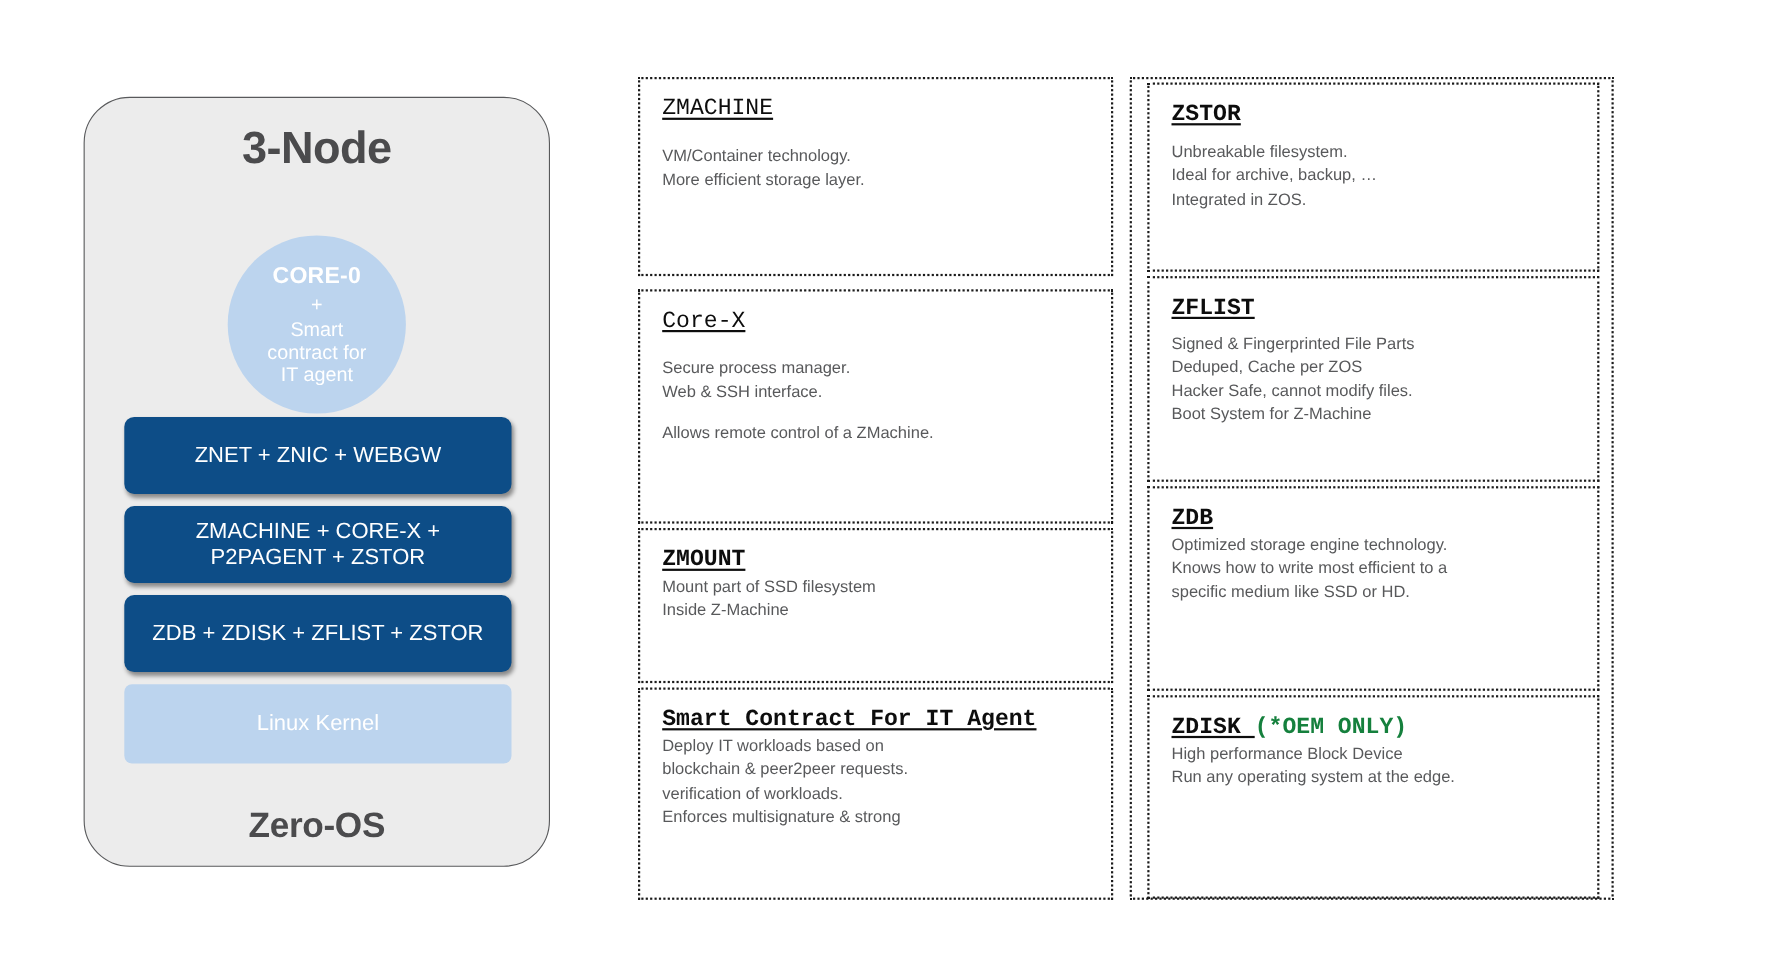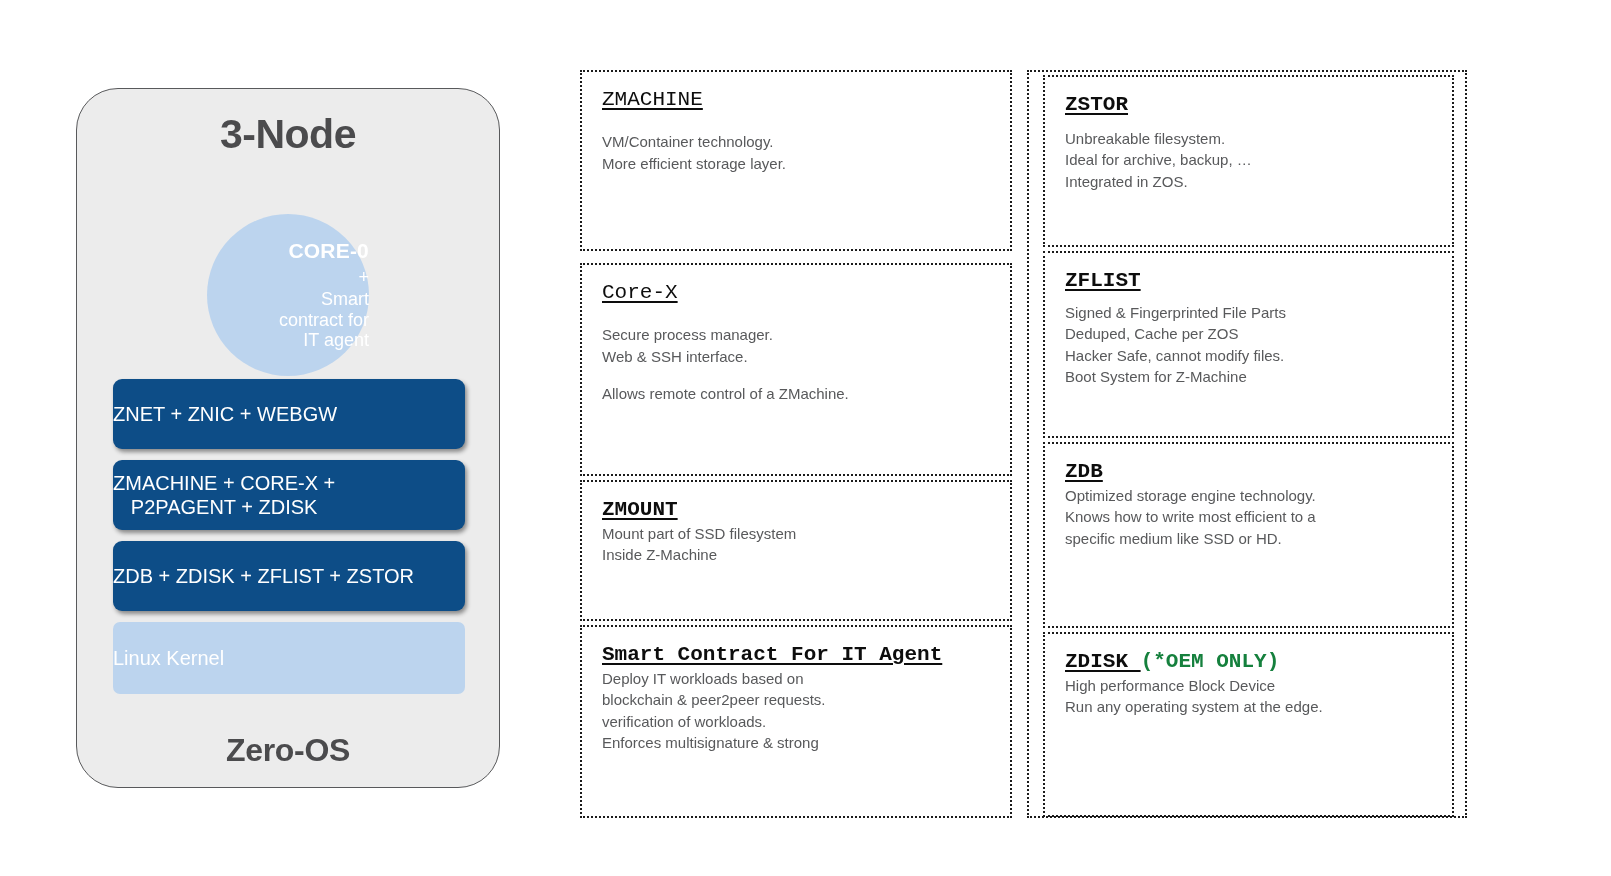--- a/index.html
+++ b/index.html
@@ -52,21 +52,21 @@
     position: absolute;
     left: 50%;
     transform: translateX(-50%);
     top: 125px;
     width: 162px;
     height: 162px;
     border-radius: 50%;
     background: #bcd4ee;
     display: flex;
     flex-direction: column;
-    align-items: flex-end;
+    align-items: center;
     justify-content: center;
     color: #ffffff;
     line-height: 1.14;
   }
   .core-circle .core-name {
     font-size: 21px;
     font-weight: bold;
     letter-spacing: 0.2px;
     margin-bottom: 4px;
   }
@@ -85,21 +85,21 @@
     top: 290px;
     width: 352px;
   }
 
   .layer {
     width: 100%;
     box-sizing: border-box;
     border-radius: 9px;
     display: flex;
     align-items: center;
-    justify-content: flex-start;
+    justify-content: center;
     text-align: center;
     color: #ffffff;
     font-size: 20px;
     line-height: 1.22;
     margin-bottom: 11px;
   }
   .layer.blue {
     background: #0d4d87;
     box-shadow: 2px 3px 4px rgba(0,0,0,0.42);
     height: 70px;
@@ -221,21 +221,21 @@
 
     <div class="stack">
 
       <div class="layer blue">
         <span>ZNET +  ZNIC + WEBGW</span>
       </div>
 
       <div class="layer blue">
         <span>
           <span>ZMACHINE + CORE-X +</span><br>
-          <span>P2PAGENT + ZDISK</span>
+          <span>P2PAGENT + ZSTOR</span>
         </span>
       </div>
 
       <div class="layer blue">
         <span>ZDB + ZDISK + ZFLIST + ZSTOR</span>
       </div>
 
       <div class="layer light">
         <span>Linux Kernel</span>
       </div>

